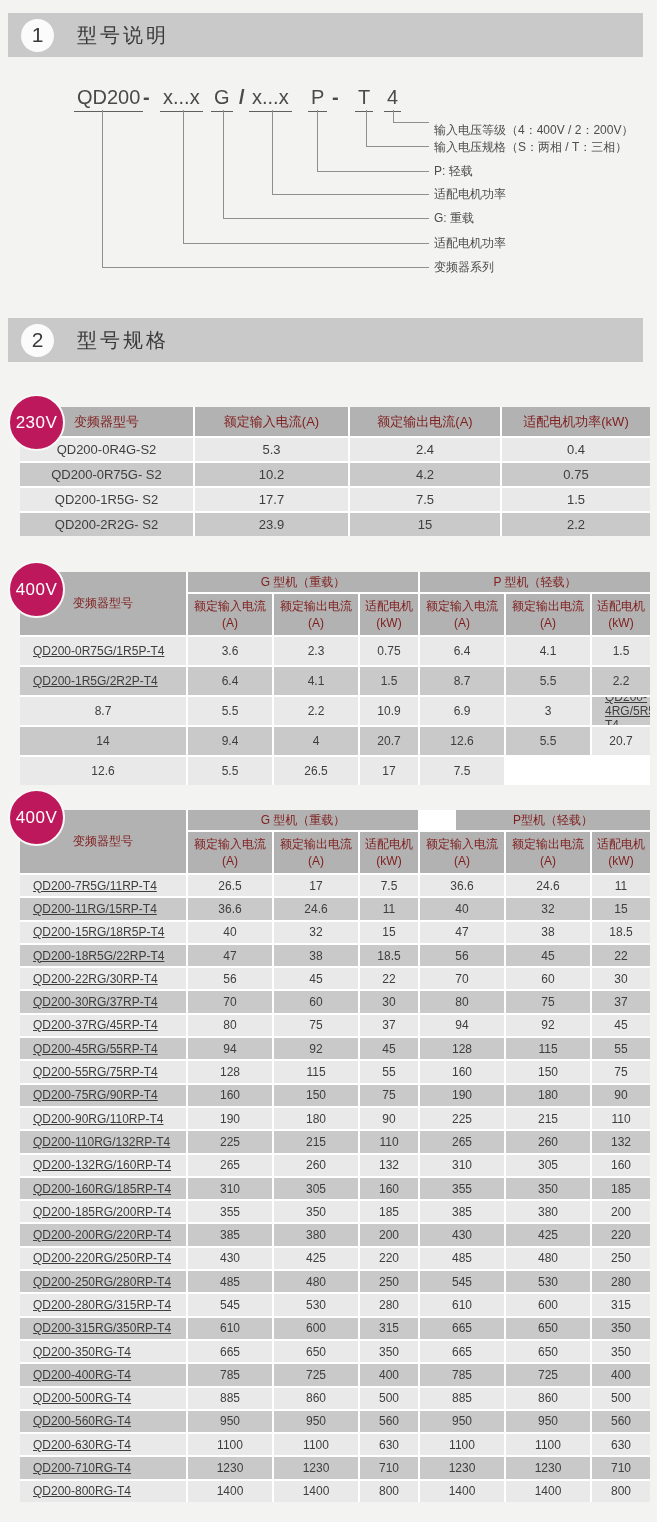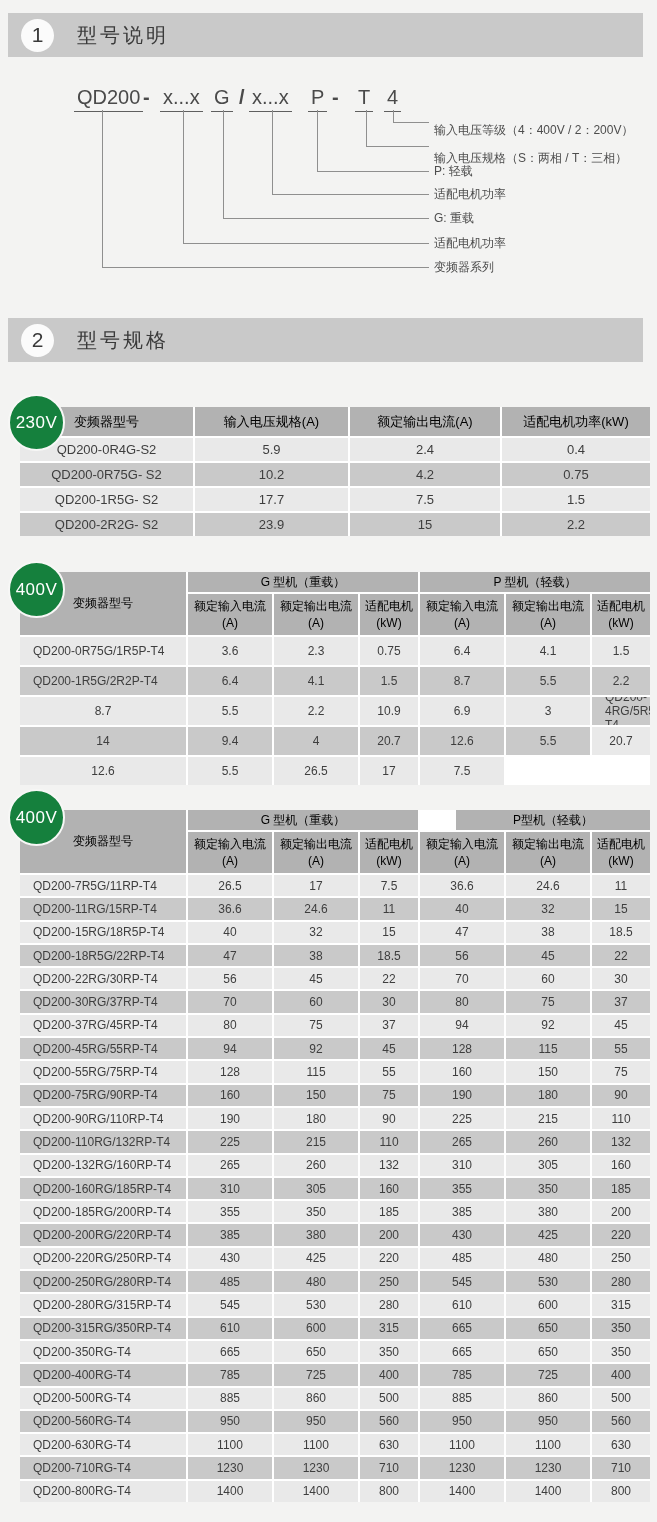--- a/index.html
+++ b/index.html
@@ -21,46 +21,46 @@
 
   .diagram{position:absolute; left:0; top:57px; width:588px; height:255px;padding-left:48px;}
   .code-seg{position:absolute; top:29px; font-size:20px; color:#4a4a4a; white-space:pre;}
   .code-seg.u{border-bottom:1px solid #5f5f5f; padding:0 3px 2px 3px;}
   .code-seg.dash{font-weight:bold;}
   .conn{position:absolute; border-left:1px solid #8f8f8f; border-bottom:1px solid #8f8f8f;}
   .cl-label{position:absolute; left:434px; font-size:12px; color:#4d4d4d; white-space:nowrap;}
 
   .badge{
     position:absolute; left:8px; width:57px; height:57px; box-sizing:border-box;
-    border-radius:50%; background:#15803d; border:2px solid #f7f7f6;
+    border-radius:50%; background:#be185d; border:2px solid #f7f7f6;
     color:#ffffff; font-size:17px; letter-spacing:0.5px;
     display:flex; align-items:center; justify-content:center; z-index:5;
   }
   .badge1{top:394px;} .badge2{top:561px;} .badge3{top:789px;}
 
   .tbl{
     position:absolute; left:20px; width:630px;
     display:grid; gap:2px; background:#ffffff;
   }
   .tbl1{top:407px; grid-template-columns:173px 153px 150px 148px; grid-template-rows:29px; grid-auto-rows:23px;}
   .tbl2{top:572px; grid-template-columns:166px 84px 84px 58px 84px 84px 58px; grid-template-rows:20px 41px; grid-auto-rows:28px;}
   .tbl3{top:810px; grid-template-columns:166px 84px 84px 58px 84px 84px 58px; grid-template-rows:20px 41px; grid-auto-rows:21.3px;}
 
   .cell{
     display:flex; align-items:center; justify-content:center;
     color:#3e3e3e; overflow:hidden;
   }
   .tbl1 .cell{font-size:13px;}
   .tbl2 .cell, .tbl3 .cell{font-size:12px;}
-  .hdr{background:#b2b2b2; color:#000000;}
+  .hdr{background:#b2b2b2; color:#7f1d1d;}
   .rA{background:#e9e9e9;}
   .rB{background:#c9c9c9;}
   .group-hdr{font-size:12.5px;}
   .sub{flex-direction:column; justify-content:center; gap:4px; line-height:13px;}
-  .spec-model{justify-content:flex-start; padding-left:13px;}
+  .spec-model{justify-content:flex-start; padding-left:13px;text-decoration:underline;}
 </style>
 </head>
 <body>
 
 <div class="page">
 
   <div class="section-bar bar1">
     <div class="num-circle">
       <span>1</span>
     </div>
@@ -74,21 +74,21 @@
       <span class="code-seg u" style="left: 211px;">G</span>
       <span class="code-seg dash" style="left: 239px;">/</span>
       <span class="code-seg u" style="left: 249px;">x...x</span>
       <span class="code-seg u" style="left: 308px;">P</span>
       <span class="code-seg dash" style="left: 332px;">-</span>
       <span class="code-seg u" style="left: 355px;">T</span>
       <span class="code-seg u" style="left: 384px;">4</span>
       <div class="conn" style="left: 393px; top: 53px; width: 35px; height: 12px;"></div>
       <div class="cl-label" style="top: 57px; margin-top: 8px;">输入电压等级（4：400V  /  2：200V）</div>
       <div class="conn" style="left: 366px; top: 53px; width: 62px; height: 36px;"></div>
-      <div class="cl-label" style="top: 93px;">输入电压规格（S：两相  /  T：三相）</div>
+      <div class="cl-label" style="top: 82px;">输入电压规格（S：两相  /  T：三相）</div>
       <div class="conn" style="left: 317px; top: 53px; width: 111px; height: 61px;"></div>
       <div class="cl-label" style="top: 106px;">P: 轻载</div>
       <div class="conn" style="left: 272px; top: 53px; width: 156px; height: 84px;"></div>
       <div class="cl-label" style="top: 129px;">适配电机功率</div>
       <div class="conn" style="left: 223px; top: 53px; width: 205px; height: 108px;"></div>
       <div class="cl-label" style="top: 153px;">G: 重载</div>
       <div class="conn" style="left: 183px; top: 53px; width: 245px; height: 133px;"></div>
       <div class="cl-label" style="top: 178px;">适配电机功率</div>
       <div class="conn" style="left: 102px; top: 53px; width: 326px; height: 157px;"></div>
       <div class="cl-label" style="top: 202px;">变频器系列</div>
@@ -96,25 +96,25 @@
 
   <div class="section-bar bar2">
     <div class="num-circle">
       <span>2</span>
     </div>
     <div class="section-title">型号规格</div>
   </div>
 
   <div class="tbl tbl1" id="table230">
       <div class="cell hdr">变频器型号</div>
-      <div class="cell hdr">输入电压规格(A)</div>
+      <div class="cell hdr">额定输入电流(A)</div>
       <div class="cell hdr">额定输出电流(A)</div>
       <div class="cell hdr">适配电机功率(kW)</div>
       <div class="cell rA">QD200-0R4G-S2</div>
-      <div class="cell rA">5.9</div>
+      <div class="cell rA">5.3</div>
       <div class="cell rA">2.4</div>
       <div class="cell rA">0.4</div>
       <div class="cell rB">QD200-0R75G- S2</div>
       <div class="cell rB">10.2</div>
       <div class="cell rB">4.2</div>
       <div class="cell rB">0.75</div>
       <div class="cell rA">QD200-1R5G- S2</div>
       <div class="cell rA">17.7</div>
       <div class="cell rA">7.5</div>
       <div class="cell rA">1.5</div>

